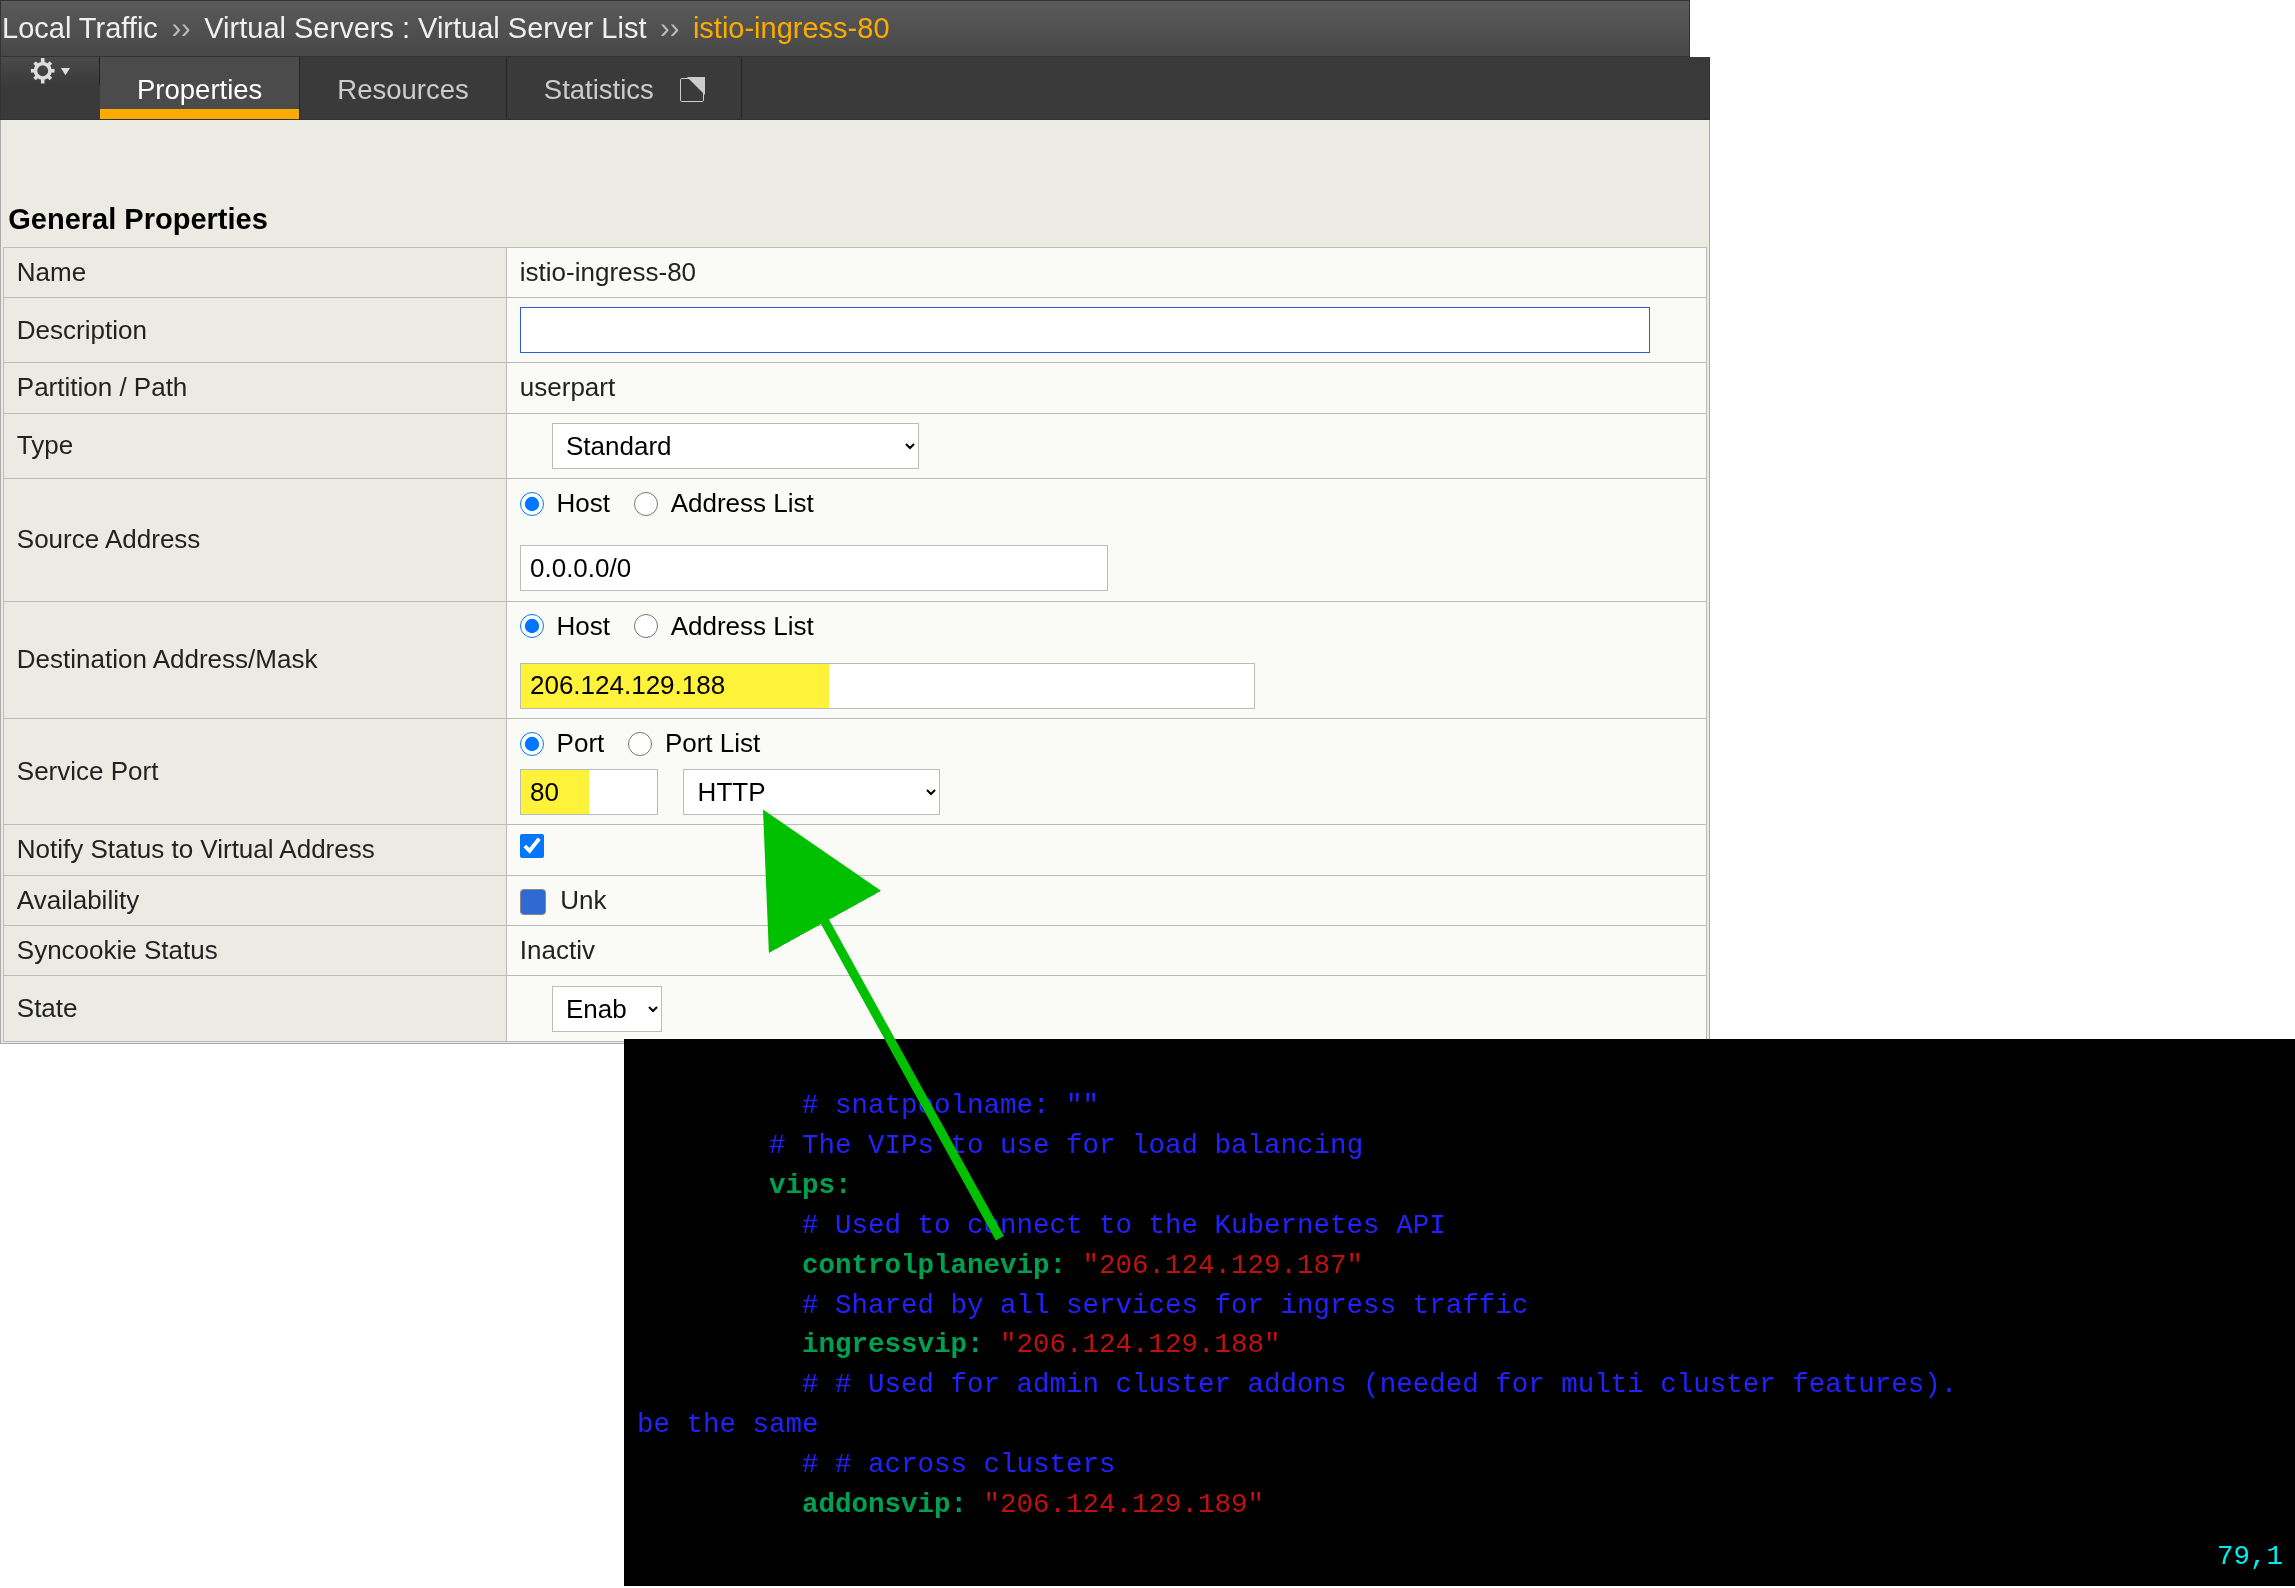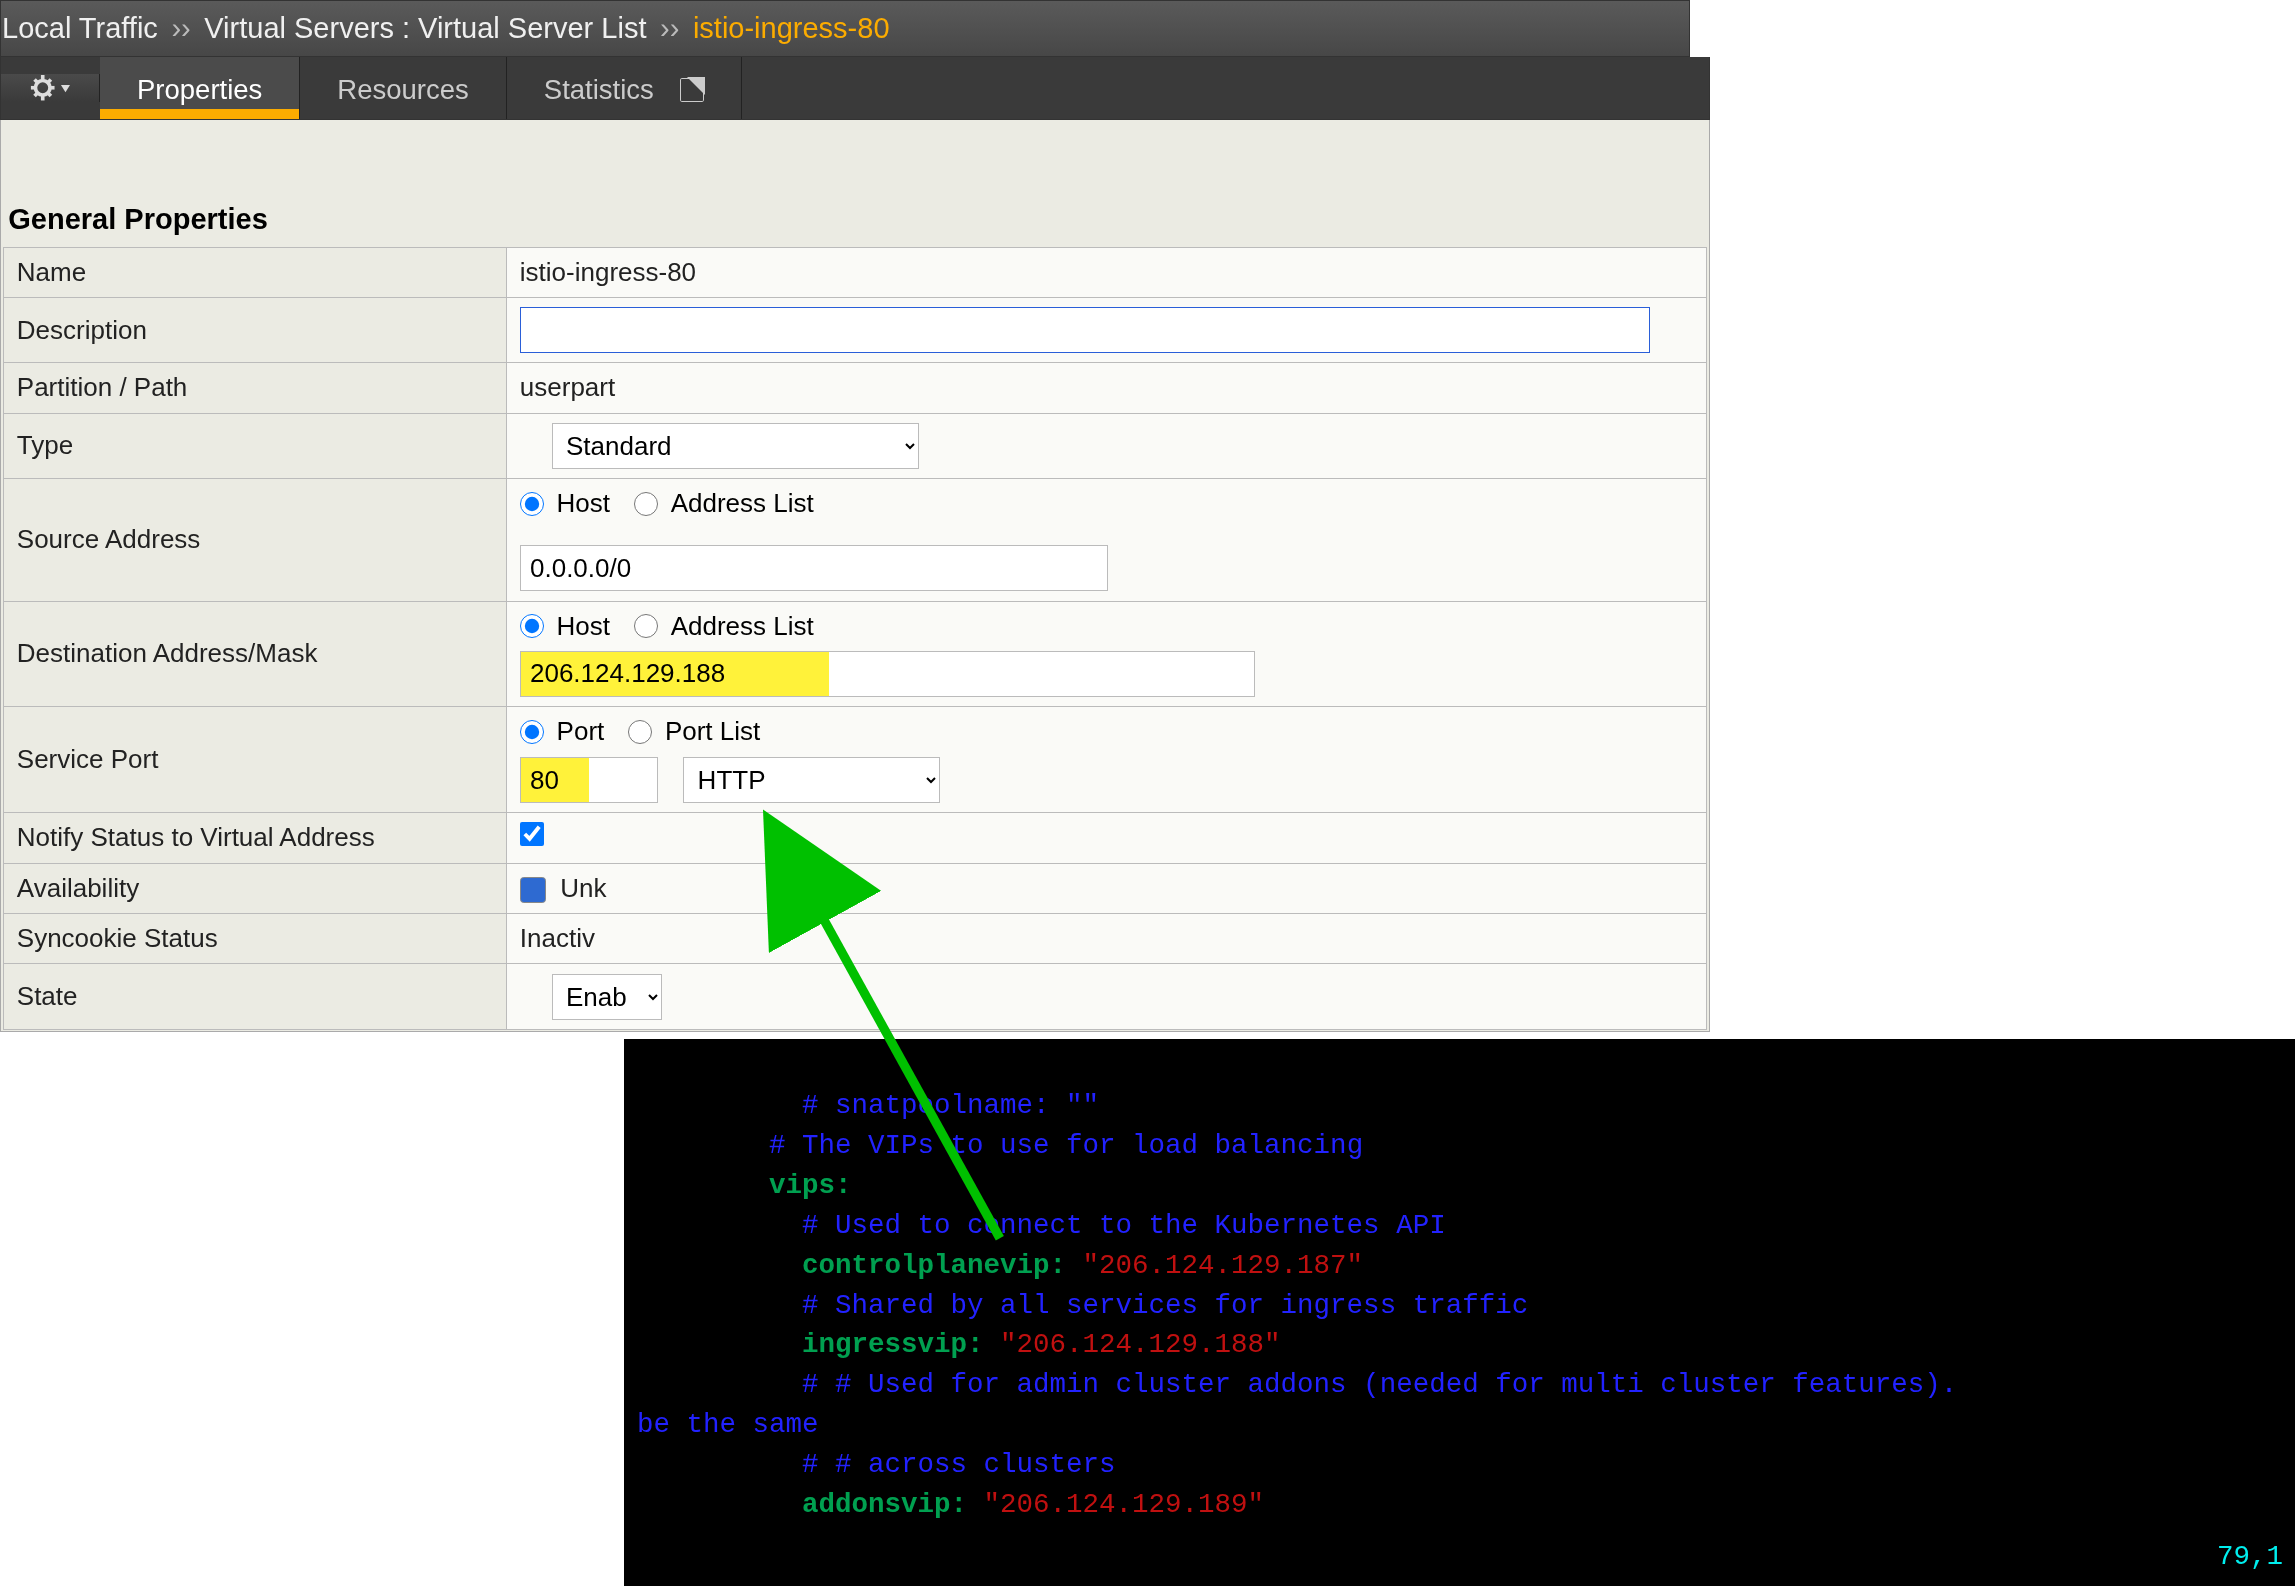--- a/index.html
+++ b/index.html
@@ -20,21 +20,21 @@
     font-size: 29px;
     border: 0.9px solid #333;
     width: 1690px;
   }
   .titlebar .sep { color: #bbb; margin: 0 5.5px; }
   .titlebar .crumb-active { color: #fcac00; }
 
   .tabrow {
     display: flex;
     background: #3a3a3a;
-    align-items: center;
+    align-items: flex-start;
     width: 1710px;
     border: 0.9px solid #333;
     border-top: none;
   }
   .gearcell {
     width: 99px;
     display: flex;
     align-items: center;
     justify-content: center;
     border-right: 0.9px solid #222;
@@ -288,21 +288,21 @@
     </tr>
     <tr>
       <td class="label">Destination Address/Mask</td>
       <td class="val">
         <div class="radio-row">
           <input type="radio" checked="" style="">
               <label>Host</label>
           <input type="radio" style="">
               <label>Address List</label>
         </div>
-        <input type="text" class="med2 hl" style="background: linear-gradient(to right, rgb(255, 242, 58) 0%, rgb(255, 242, 58) 42%, rgb(255, 255, 255) 42%, rgb(255, 255, 255) 100%);" value="206.124.129.188">
+        <input type="text" class="med2 hl" style="background: linear-gradient(to right, rgb(255, 242, 58) 0%, rgb(255, 242, 58) 42%, rgb(255, 255, 255) 42%, rgb(255, 255, 255) 100%); margin-top: 12px;" value="206.124.129.188">
       </td>
     </tr>
     <tr>
       <td class="label">Service Port</td>
       <td class="val">
         <div class="radio-row">
           <input type="radio" checked="" style="">
               <label>Port</label>
           <input type="radio" style="">
               <label>Port List</label>

